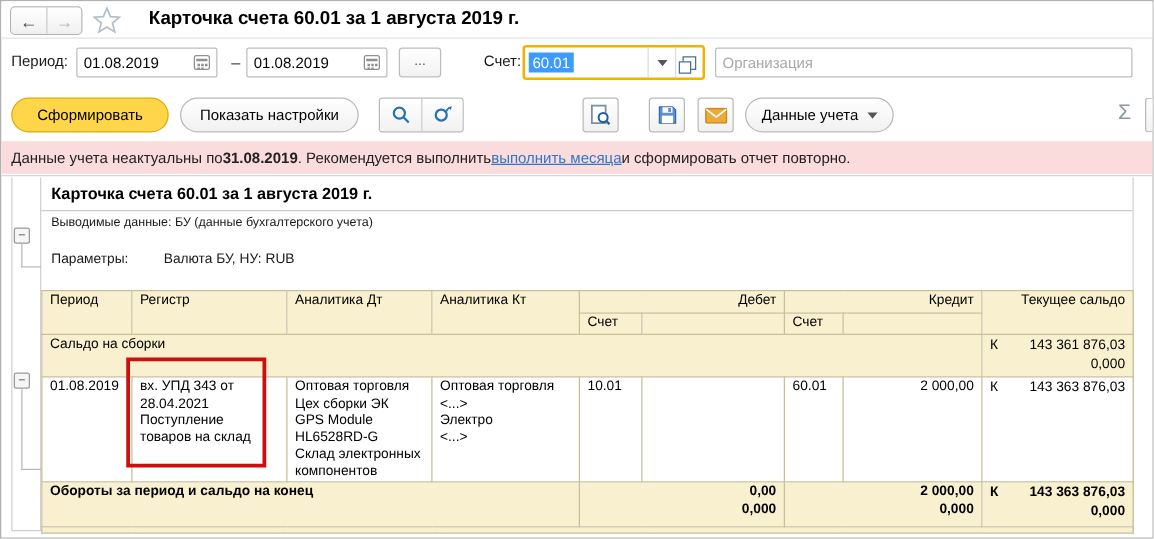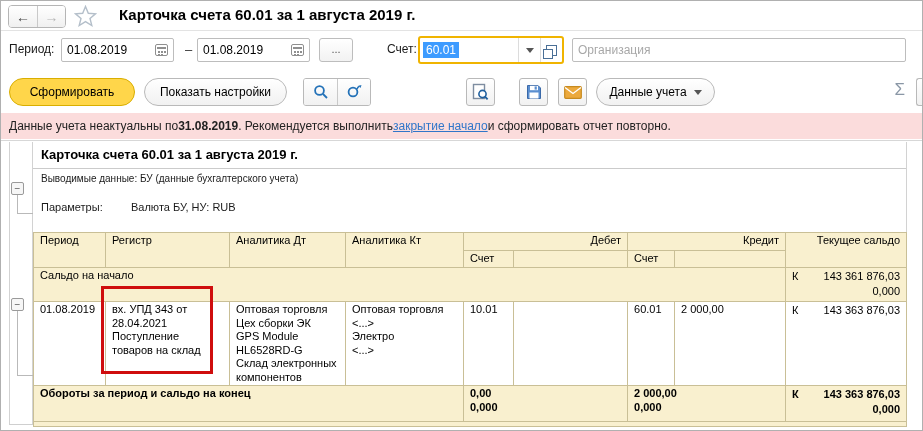--- a/index.html
+++ b/index.html
@@ -62,21 +62,21 @@
   .runderline { position:absolute; left:32px; top:167px; width:873px; height:1px; background:#cbcbcb; }
   .routput { position:absolute; left:40px; top:172px; font-size:10px; color:#1a1a1a; }
   .rparams-label { position:absolute; left:40px; top:200px; font-size:11px; color:#1a1a1a; }
   .rparams-value { position:absolute; left:130px; top:200px; font-size:11px; color:#1a1a1a; }
 
   
   table.rep { position:absolute; left:32px; top:231px; width:873px; border-collapse:collapse; table-layout:fixed; font-size:11px; color:#000; }
   table.rep td { border:1px solid #c9bf96; background:var(--table_cream,#f9f0cf); vertical-align:top; padding:1px 6px; line-height:13.5px; overflow:hidden; }
   table.rep td.white { background:#fff; }
   table.rep td.center { text-align:right; }
-  table.rep td.right { text-align:left;margin-top:45px; }
+  table.rep td.right { text-align:right;margin-top:45px; }
   .pre { white-space:pre-line; }
   .bold td { font-weight:700; }
   .sline { display:flex; justify-content:space-between; line-height:15px; }
   .sline .amt { text-align:right; flex:1; }
   .outer-top td { border-top:1px solid #a9a086; }
   .redbox { position:absolute; left:100px; top:285px; width:112px; height:88px; border:3px solid var(--annotation_red,#cf0d0d); z-index:5; pointer-events:none; }
 </style>
 </head>
 <body>
 
@@ -172,21 +172,21 @@
       <span class="caret" style="margin-left:7px;"></span>
     </div>
     <div class="sigma">Σ</div>
     <div class="edgebtn"></div>
   </div>
 
   <div class="alert">
     <span>Данные учета неактуальны по </span>
       <b>31.08.2019</b>
       <span>. Рекомендуется выполнить </span>
-      <a>закрытие начало</a>
+      <a>выполнить месяца</a>
       <span> и сформировать отчет повторно.</span>
   </div>
   <div class="rdivider"></div>
 
   <div class="margin-col"></div>
   <div class="rightline"></div>
   <div class="bottomline"></div>
   <div class="minusbox" style="left:10px; top:181px;">−</div>
   <div class="tline-v" style="left:16px; top:194px; height:19px;"></div>
   <div class="tline-h" style="left:16px; top:212px; width:16px;"></div>
@@ -222,21 +222,21 @@
       <td colspan="2" class="center">Кредит</td>
       <td rowspan="2" class="center">Текущее сальдо</td>
     </tr>
     <tr style="height:17px">
       <td>Счет</td>
       <td></td>
       <td>Счет</td>
       <td></td>
     </tr>
     <tr style="height:34px">
-      <td colspan="8">Сальдо на начало</td>
+      <td colspan="8">Сальдо на сборки</td>
       <td>
         <div class="sline">
               <span>К</span>
               <span class="amt">143 361 876,03</span>
             </div>
         <div class="sline">
               <span></span>
               <span class="amt">0,000</span>
             </div>
       </td>

